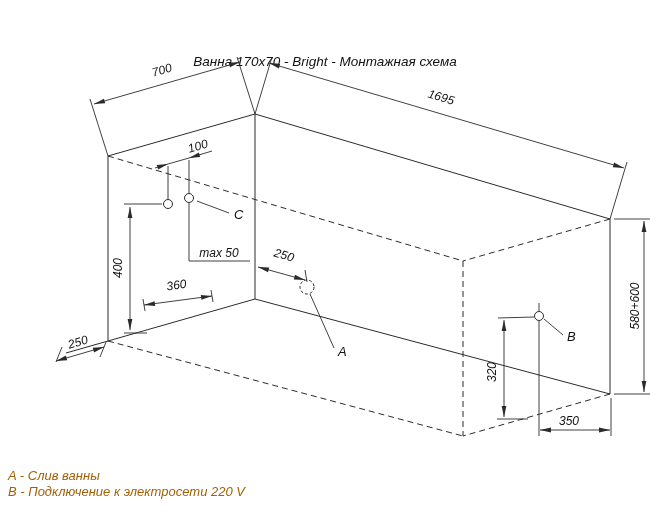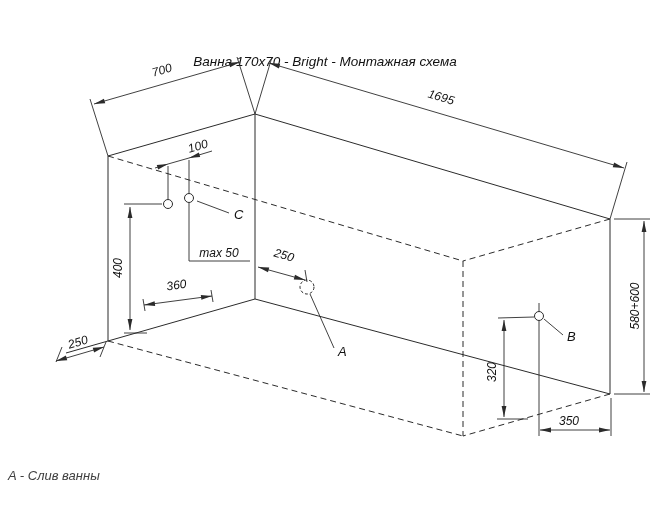--- a/index.html
+++ b/index.html
@@ -7,21 +7,21 @@
     width:650px;height:518px;position:relative;overflow:hidden;
     background:#ffffff;color:#111;
     font-family:"Liberation Sans",sans-serif;
   }
   .title{
     position:absolute;top:6px;left:0;width:100%;text-align:center;
     font:italic 13.5px "Liberation Sans",sans-serif;color:#111;margin-top:48px;
   }
   .legend{
     position:absolute;left:8px;top:468px;
-    font:italic 13px "Liberation Sans",sans-serif;color:#404040;line-height:15.5px;
+    font:italic 13px "Liberation Sans",sans-serif;color:#a16207;line-height:15.5px;
   }
   svg{position:absolute;left:0;top:0;}
   .s{stroke:#2b2b2b;stroke-width:1;fill:none;}
   .d{stroke:#2b2b2b;stroke-width:1;fill:none;stroke-dasharray:6 4;}
   .dim{stroke:#2b2b2b;stroke-width:0.9;fill:none;}
   .node{stroke:#2b2b2b;stroke-width:1;fill:#ffffff;}
   .dashnode{stroke:#2b2b2b;stroke-width:1;fill:none;stroke-dasharray:3 2;}
   text{font:italic 12px "Liberation Sans",sans-serif;fill:#111;}
   text.pt{font:italic 13px "Liberation Sans",sans-serif;}
 </style>
@@ -149,13 +149,14 @@
 
   <g>
     <line class="dim" x1="611" y1="398" x2="611" y2="436"></line>
     <line class="dim" x1="540" y1="430" x2="610" y2="430" marker-start="url(#aS)" marker-end="url(#aE)"></line>
     <text x="569" y="425" text-anchor="middle">350</text>
   </g>
 </svg>
 
 <div class="legend">
   <div>A - Слив ванны</div>
+  <div>B - Подключение к электросети 220 V</div>
 </div>
 
 </body></html>

